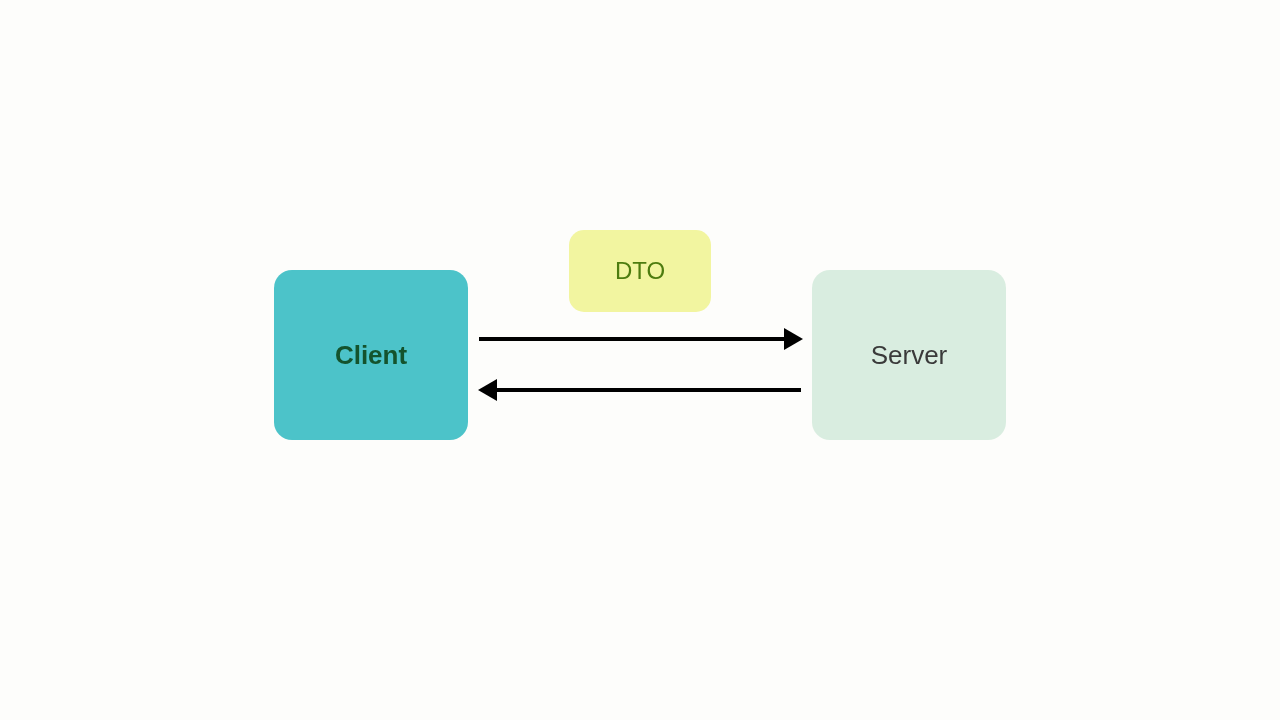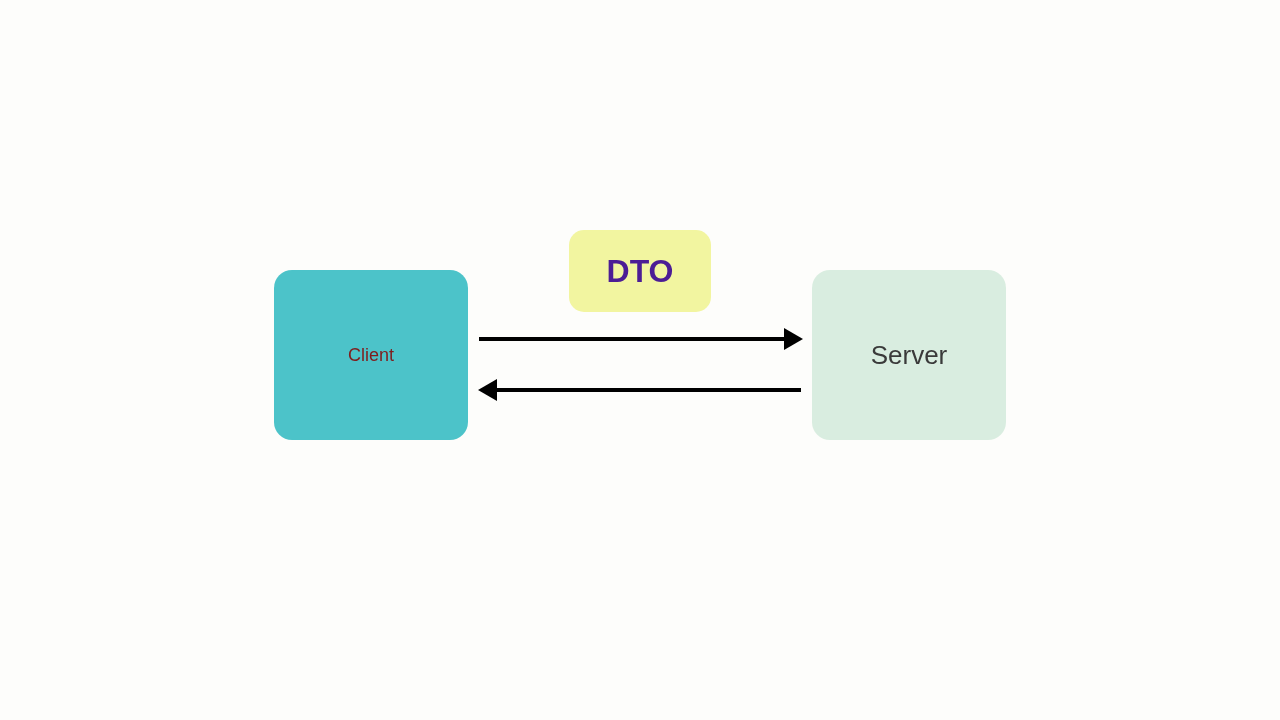--- a/index.html
+++ b/index.html
@@ -47,23 +47,23 @@
 
   #node-client {
     left: 274px;
     top: 270px;
     width: 194px;
     height: 170px;
     background: #4cc3c9;
     border-radius: 18px;
   }
   #node-client .node-label {
-    color: #7f1d1d;
-    font-size: 18px;
-    font-weight: 400;
+    color: #14532d;
+    font-size: 26px;
+    font-weight: 700;
   }
 
   #node-server {
     left: 812px;
     top: 270px;
     width: 194px;
     height: 170px;
     background: #d9ede0;
     border-radius: 18px;
   }
@@ -76,23 +76,23 @@
 
   #node-dto {
     left: 569px;
     top: 230px;
     width: 142px;
     height: 82px;
     background: #f2f5a0;
     border-radius: 15px;
   }
   #node-dto .node-label {
-    color: #4c1d95;
-    font-size: 32px;
-    font-weight: 700;
+    color: #4d7c0f;
+    font-size: 24px;
+    font-weight: 400;
   }
 
   
   #arrow-layer {
     position: absolute;
     left: 0;
     top: 0;
     width: 1280px;
     height: 720px;
     pointer-events: none;

